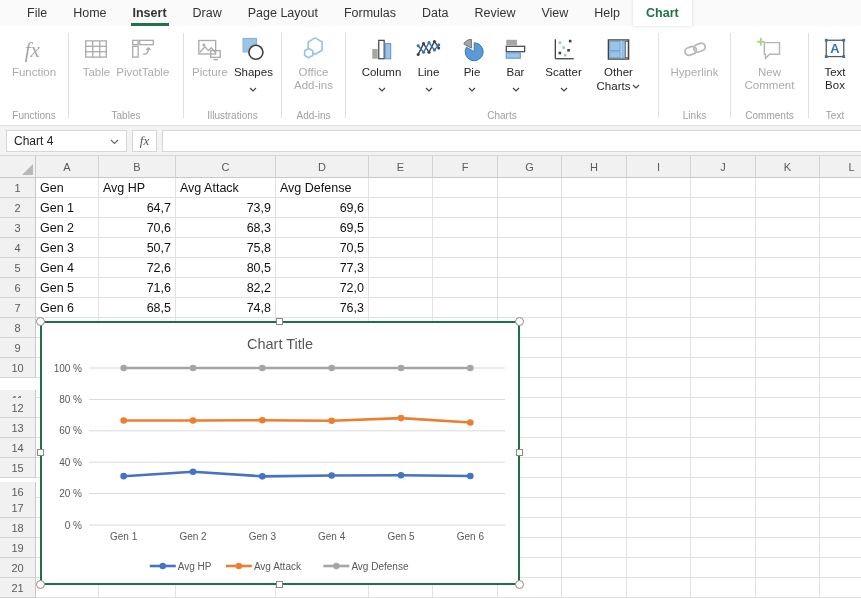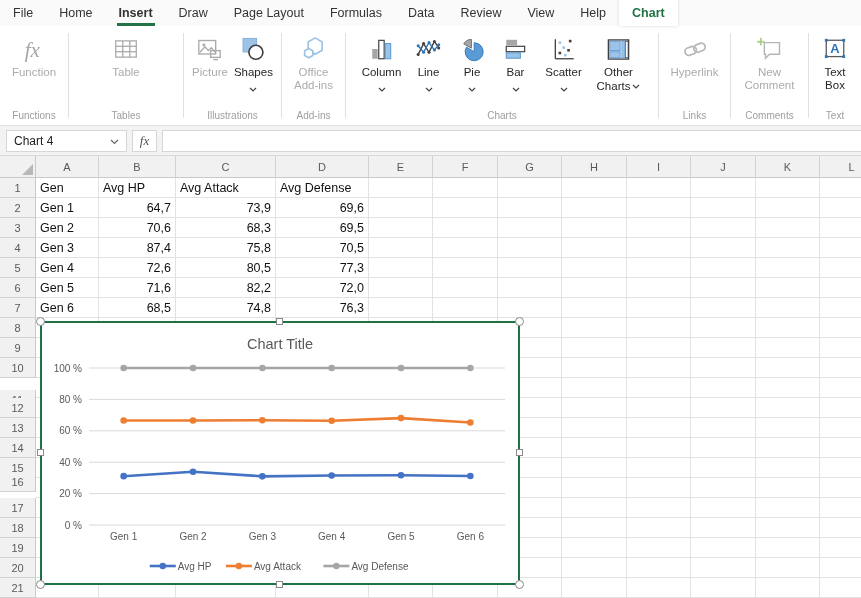--- a/index.html
+++ b/index.html
@@ -1,20 +1,20 @@
 <!DOCTYPE html>
 <html><head>
 <meta charset="utf-8">
 <style>
   html,body{margin:0;padding:0;background:#fff;}
   .app{position:relative;width:861px;height:598px;overflow:hidden;background:#fff;
        font-family:"Liberation Sans","DejaVu Sans",sans-serif;color:#262626;-webkit-font-smoothing:antialiased;}
 
   
-  .tabbar{height:26px;display:flex;align-items:stretch;background:#FAFAFA;padding-left:0;}
+  .tabbar{height:26px;display:flex;align-items:stretch;background:#FAFAFA;padding-left:14px;}
   .tab{padding:0 13px;font-size:12.5px;line-height:26px;color:#333;position:relative;white-space:nowrap;cursor:default;}
   .tab.active{font-weight:700;}
   .tab.active::after{content:"";position:absolute;left:11px;right:11px;bottom:0;height:3px;background:#217346;}
   .tab.contextual{color:#217346;background:#fff;box-shadow:0 0 3px rgba(0,0,0,.15);font-weight:700;}
 
   
   .ribbon{height:99px;display:flex;align-items:stretch;background:#fff;border-bottom:1px solid #E1E1E1;overflow:hidden;}
   .rgroup{display:flex;flex-direction:column;align-items:center;flex:0 0 auto;}
   .rgroup .btnrow{flex:1;display:flex;align-items:flex-start;justify-content:center;padding-top:4px;}
   .rgroup .glabel{font-size:10px;color:#9E9E9E;padding:1px 0 4px;white-space:nowrap;}
@@ -96,20 +96,32 @@
           <span class="icn">
             <svg width="26" height="26" viewBox="0 0 24 24" fill="none" stroke="#ABABAB" stroke-width="1.2">
               <rect x="2.5" y="4.5" width="19" height="15"></rect>
                 <line x1="2.5" y1="9.5" x2="21.5" y2="9.5"></line>
                 <line x1="2.5" y1="14.5" x2="21.5" y2="14.5"></line>
                 <line x1="9" y1="4.5" x2="9" y2="19.5"></line>
                 <line x1="15.5" y1="4.5" x2="15.5" y2="19.5"></line>
             </svg>
           </span>
           <span class="lbl">Table</span>
+        </div>
+        <div class="rbtn disabled">
+          <span class="icn">
+            <svg width="26" height="26" viewBox="0 0 24 24" fill="none" stroke="#ABABAB" stroke-width="1.2">
+              <rect x="2.5" y="4" width="5" height="4"></rect>
+                <rect x="9" y="4" width="12.5" height="4"></rect>
+                <rect x="2.5" y="9.5" width="5" height="10"></rect>
+              <path d="M12 17 Q17 17 17 12"></path>
+                <path d="M15 13 L17 11 L19 13"></path>
+            </svg>
+          </span>
+          <span class="lbl">PivotTable</span>
         </div>
       </div>
       <div class="glabel">Tables</div>
     </div>
     <div class="gdiv"></div>
 
     <div class="rgroup" style="width:97px">
       <div class="btnrow">
         <div class="rbtn disabled">
           <span class="icn">
@@ -352,21 +364,21 @@
       <div class="rowhdr" style="top: 122px; height: 20px;">6</div>
       <div class="rowhdr" style="top: 142px; height: 20px;">7</div>
       <div class="rowhdr" style="top: 162px; height: 20px;">8</div>
       <div class="rowhdr" style="top: 182px; height: 20px;">9</div>
       <div class="rowhdr" style="top: 202px; height: 20px;">10</div>
       <div class="rowhdr" style="top: 234px; height: 20px;">11</div>
       <div class="rowhdr" style="top: 242px; height: 20px;">12</div>
       <div class="rowhdr" style="top: 262px; height: 20px;">13</div>
       <div class="rowhdr" style="top: 282px; height: 20px;">14</div>
       <div class="rowhdr" style="top: 302px; height: 20px;">15</div>
-      <div class="rowhdr" style="top: 316px; height: 20px;">16</div>
+      <div class="rowhdr" style="top: 326px; height: 20px;">16</div>
       <div class="rowhdr" style="top: 342px; height: 20px;">17</div>
       <div class="rowhdr" style="top: 362px; height: 20px;">18</div>
       <div class="rowhdr" style="top: 382px; height: 20px;">19</div>
       <div class="rowhdr" style="top: 402px; height: 20px;">20</div>
       <div class="rowhdr" style="top: 422px; height: 20px;">21</div>
       <div class="cell" style="left: 36px; top: 22px; width: 63px; height: 20px;">Gen</div>
       <div class="cell" style="left: 99px; top: 22px; width: 77px; height: 20px;">Avg HP</div>
       <div class="cell" style="left: 176px; top: 22px; width: 100px; height: 20px;">Avg Attack</div>
       <div class="cell" style="left: 276px; top: 22px; width: 93px; height: 20px;">Avg Defense</div>
       <div class="cell" style="left: 369px; top: 22px; width: 64px; height: 20px;"></div>
@@ -395,21 +407,21 @@
       <div class="cell num" style="left: 276px; top: 62px; width: 93px; height: 20px;">69,5</div>
       <div class="cell" style="left: 369px; top: 62px; width: 64px; height: 20px;"></div>
       <div class="cell" style="left: 433px; top: 62px; width: 65px; height: 20px;"></div>
       <div class="cell" style="left: 498px; top: 62px; width: 64px; height: 20px;"></div>
       <div class="cell" style="left: 562px; top: 62px; width: 65px; height: 20px;"></div>
       <div class="cell" style="left: 627px; top: 62px; width: 64px; height: 20px;"></div>
       <div class="cell" style="left: 691px; top: 62px; width: 65px; height: 20px;"></div>
       <div class="cell" style="left: 756px; top: 62px; width: 64px; height: 20px;"></div>
       <div class="cell" style="left: 820px; top: 62px; width: 64px; height: 20px;"></div>
       <div class="cell" style="left: 36px; top: 82px; width: 63px; height: 20px;">Gen 3</div>
-      <div class="cell num" style="left: 99px; top: 82px; width: 77px; height: 20px;">87,4</div>
+      <div class="cell num" style="left: 99px; top: 82px; width: 77px; height: 20px;">50,7</div>
       <div class="cell num" style="left: 176px; top: 82px; width: 100px; height: 20px;">75,8</div>
       <div class="cell num" style="left: 276px; top: 82px; width: 93px; height: 20px;">70,5</div>
       <div class="cell" style="left: 369px; top: 82px; width: 64px; height: 20px;"></div>
       <div class="cell" style="left: 433px; top: 82px; width: 65px; height: 20px;"></div>
       <div class="cell" style="left: 498px; top: 82px; width: 64px; height: 20px;"></div>
       <div class="cell" style="left: 562px; top: 82px; width: 65px; height: 20px;"></div>
       <div class="cell" style="left: 627px; top: 82px; width: 64px; height: 20px;"></div>
       <div class="cell" style="left: 691px; top: 82px; width: 65px; height: 20px;"></div>
       <div class="cell" style="left: 756px; top: 82px; width: 64px; height: 20px;"></div>
       <div class="cell" style="left: 820px; top: 82px; width: 64px; height: 20px;"></div>

